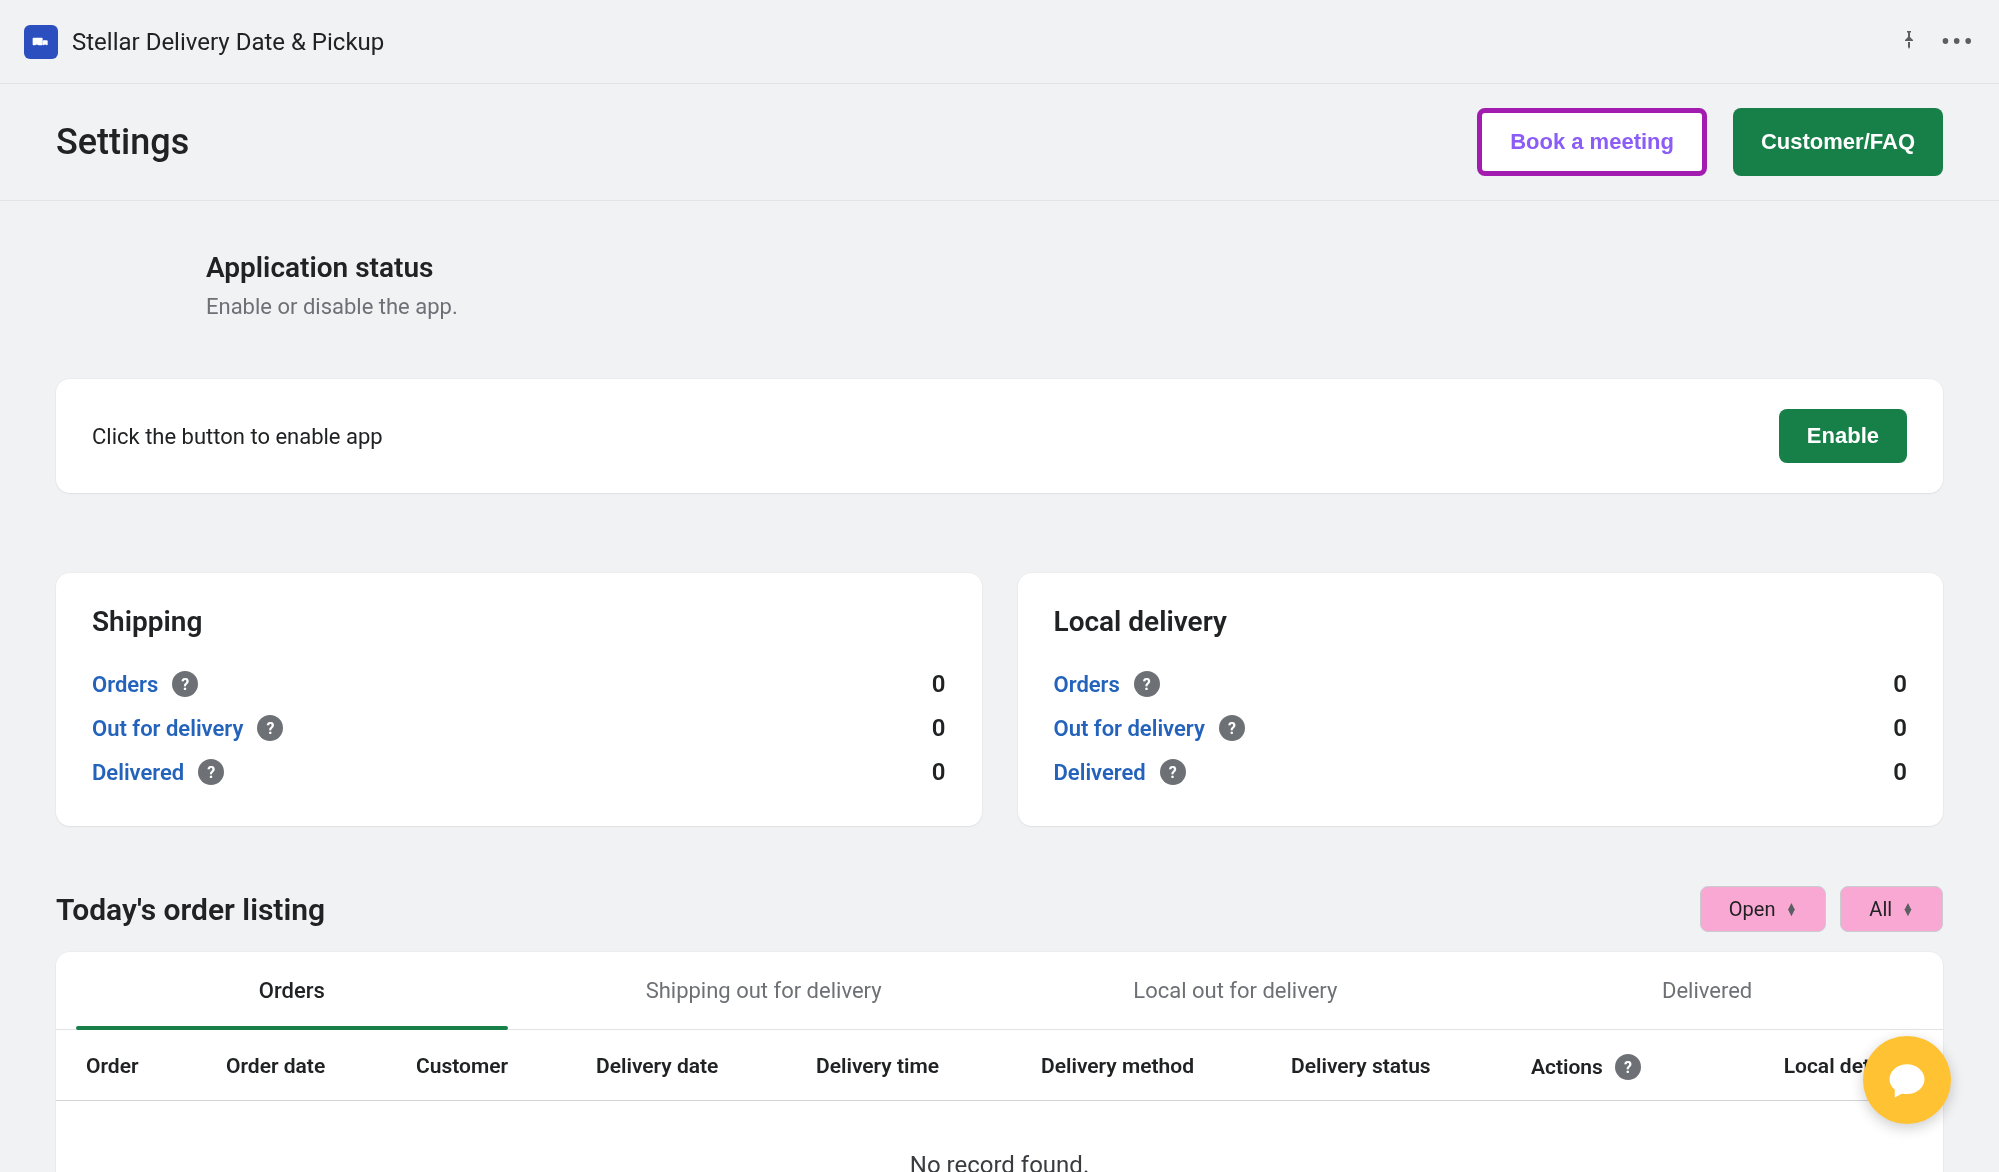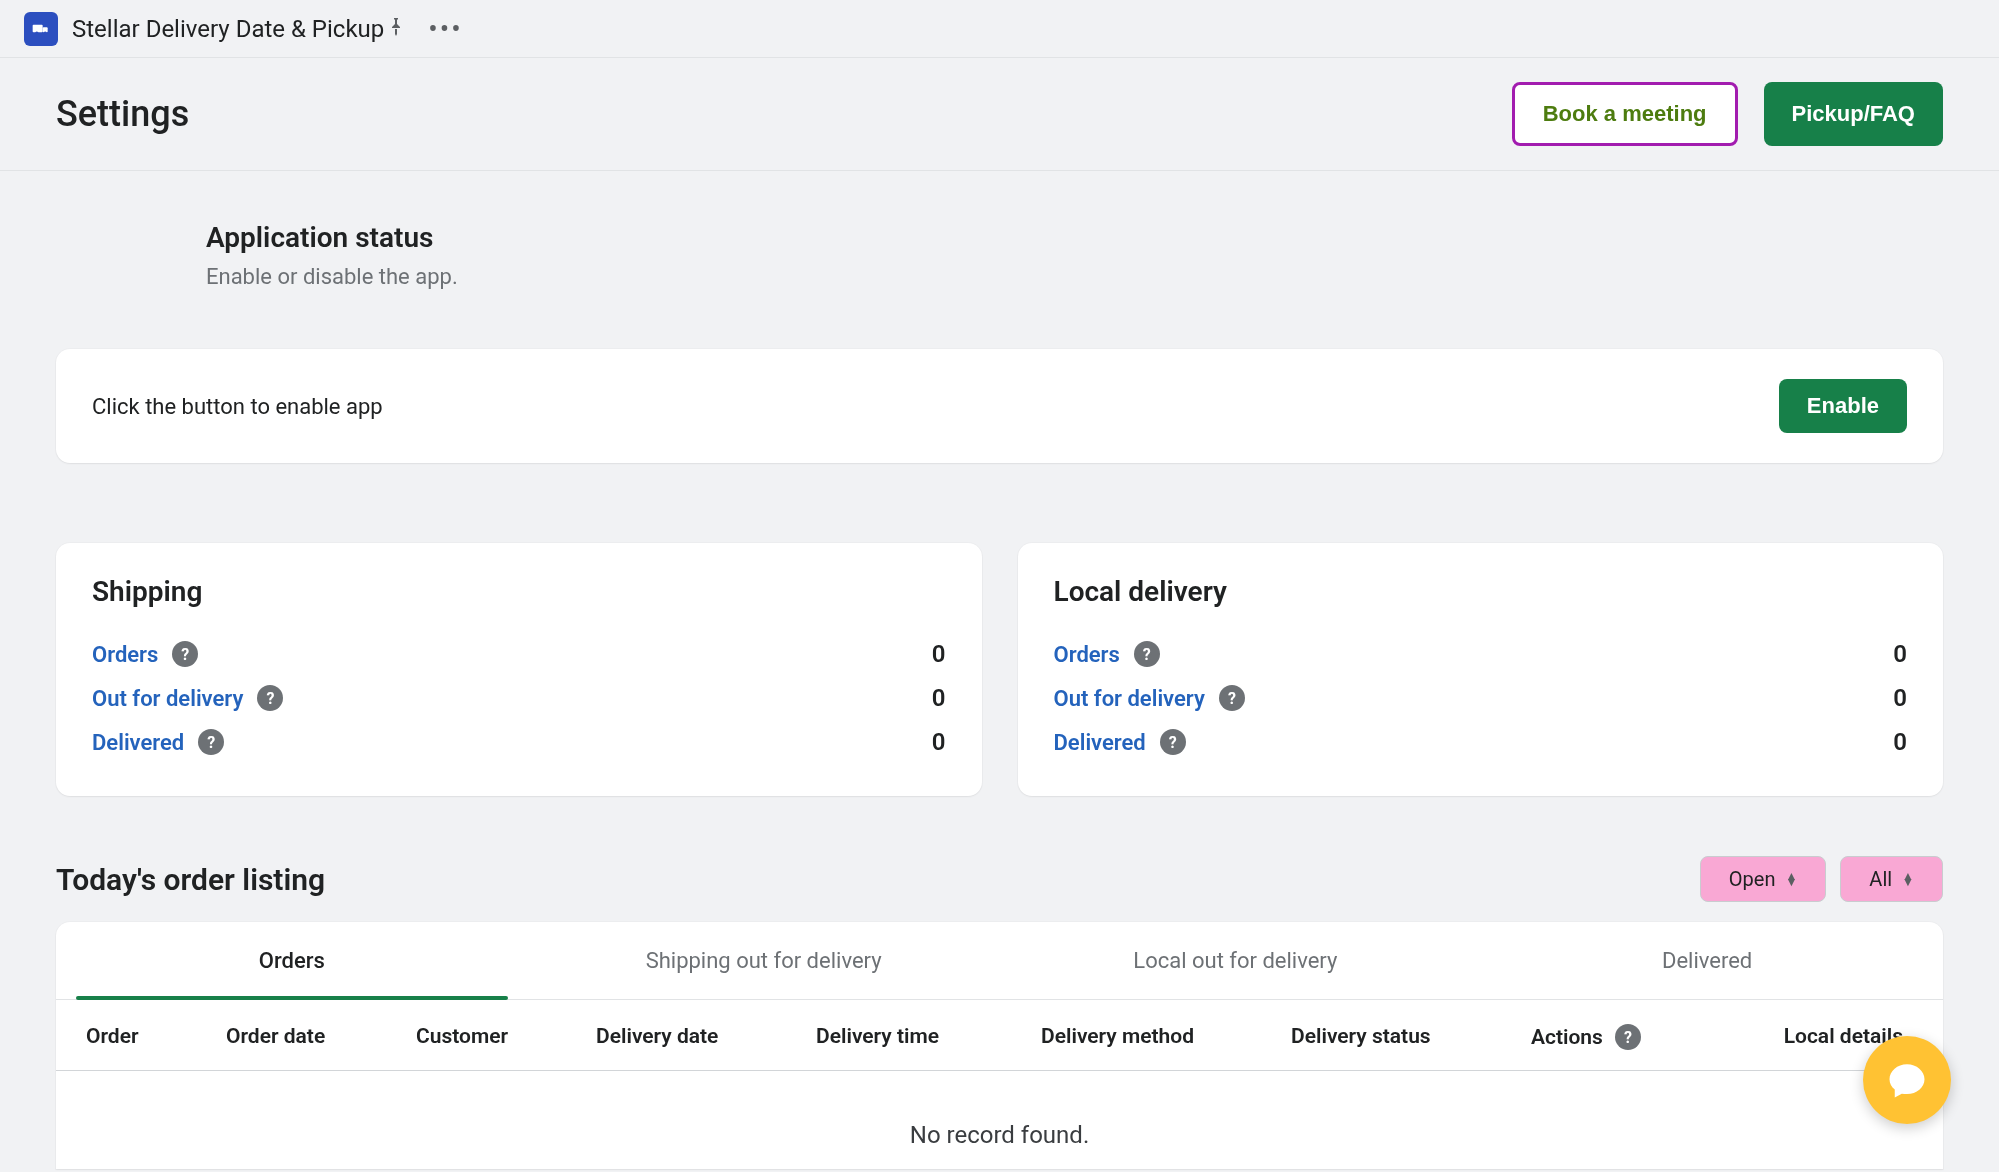--- a/index.html
+++ b/index.html
@@ -7,26 +7,27 @@
     font-family: -apple-system, BlinkMacSystemFont, "Segoe UI", Roboto, Helvetica, Arial, sans-serif;
     background: #f1f2f4;
     color: #202223;
     width: 1999px;
     height: 1172px;
     overflow: hidden;
     position: relative;
   }
   
   .topbar {
-    height: 58px;
+    height: 84px;
     background: #f1f2f4;
     border-bottom: 1px solid #e1e3e5;
     display: flex;
     align-items: center;
     padding: 0 24px;
+    justify-content: space-between;
   }
   .topbar-left { display: flex; align-items: center; gap: 14px; }
   .app-icon {
     width: 34px; height: 34px;
     background: #2c4fbf;
     border-radius: 6px;
     display: flex; align-items: center; justify-content: center;
     color: #fff;
   }
   .app-icon svg { width: 20px; height: 20px; }
@@ -48,23 +49,23 @@
   .btn {
     padding: 16px 28px;
     border-radius: 8px;
     font-size: 22px;
     font-weight: 600;
     cursor: pointer;
     border: 1px solid transparent;
     background: #fff;
   }
   .btn-outline {
-    border: 3px solid #a21caf;
-    background: #fff;
-    color: #4d7c0f;
+    border: 5px solid #a21caf;
+    background: #fff;
+    color: #8b5cf6;
   }
   .btn-primary {
     background: #178049;
     color: #fff;
     border: none;
   }
 
   .content { padding: 30px 56px 0 56px; }
 
   .status-row {
@@ -246,21 +247,21 @@
         </svg>
     </span>
     <span class="more-icon">•••</span>
   </div>
 </div>
 
 <div class="header-row">
   <div class="page-title">Settings</div>
   <div class="header-actions">
     <button class="btn btn-outline">Book a meeting</button>
-    <button class="btn btn-primary">Pickup/FAQ</button>
+    <button class="btn btn-primary">Customer/FAQ</button>
   </div>
 </div>
 
 <div class="content">
 
   <div class="status-row">
     <div class="status-left">
       <div class="status-title">Application status</div>
       <div class="status-sub">Enable or disable the app.</div>
     </div>

